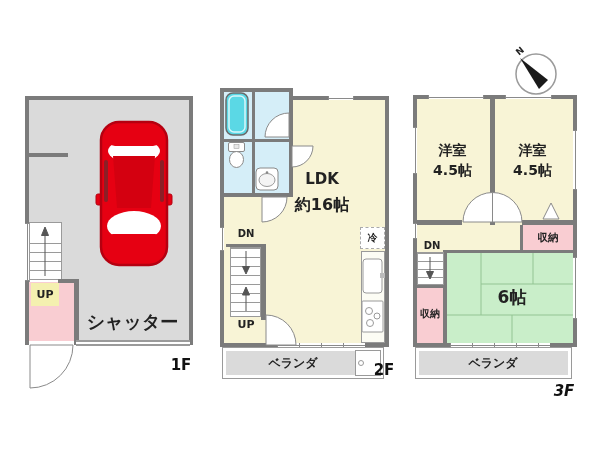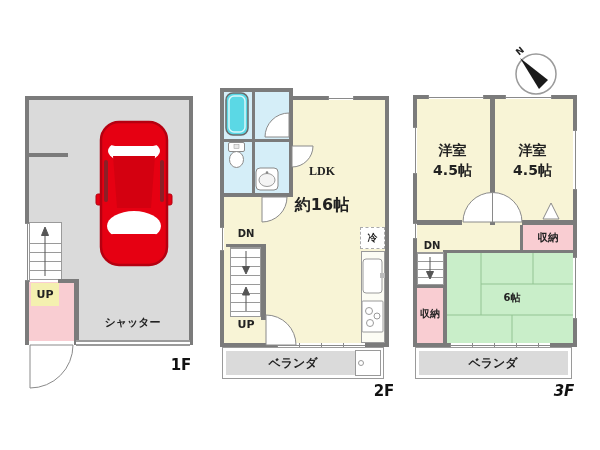--- a/index.html
+++ b/index.html
@@ -38,21 +38,21 @@
       <div class="treads" style="top:20px;height:41px;"></div>
     </div>
 
     <div class="fill" style="left:29px;top:282px;width:45px;height:59px;background:#f9cdd2;"></div>
     <div class="wall" style="left:58px;top:279px;width:21px;height:4px;"></div>
     <div class="wall" style="left:74px;top:279px;width:5px;height:66px;"></div>
     <div class="lbl" style="left:31px;top:283px;width:28px;height:23px;background:#f4f0b0;font-size:11px;">UP</div>
 
     <div class="fill" style="left:29px;top:341px;width:45px;height:4px;background:#fff;"></div>
     <div class="shutter" style="left:76px;top:340px;width:114px;height:6px;"></div>
-    <div class="lbl" style="left:90px;top:314px;width:85px;height:16px;font-size:11px;">シャッター</div>
+    <div class="lbl" style="left:90px;top:314px;width:85px;height:16px;font-size:18px;">シャッター</div>
     <div class="lbl floorlbl" style="left:168px;top:357px;width:26px;height:16px;">1F</div>
   </div>
 
   <div>
     <div class="frame" style="left:220px;top:96px;width:169px;height:251px;background:#f8f4d6;"></div>
 
     <div class="frame" style="left:220px;top:88px;width:73px;height:109px;background:#d5eef8;"></div>
     <div class="wall" style="left:252px;top:92px;width:3px;height:101px;"></div>
     <div class="wall" style="left:224px;top:139px;width:65px;height:3px;"></div>
 
@@ -65,45 +65,45 @@
     <div class="lbl" style="left:232px;top:317px;width:28px;height:14px;font-size:11px;">UP</div>
 
     <div class="win-h" style="left:328px;top:96px;width:24px;height:4px;"></div>
     <div class="win-v" style="left:220px;top:227px;width:4px;height:22px;"></div>
     <div class="slide" style="left:277px;top:343px;width:88px;height:4px;"></div>
 
     <div class="dashedbox" style="left:360px;top:227px;width:25px;height:22px;"></div>
     <div class="lbl" style="left:360px;top:227px;width:25px;height:22px;font-size:10px;">冷</div>
     <div class="fill" style="left:361px;top:251px;width:24px;height:92px;background:#fcfcf4;border:1px solid #9a9a9a;box-sizing:border-box;"></div>
 
-    <div class="lbl" style="left:282px;top:162px;width:80px;height:18px;font-size:12px;font-family:Liberation Serif, serif;">LDK</div>
+    <div class="lbl" style="left:282px;top:170px;width:80px;height:18px;font-size:15px;">LDK</div>
     <div class="lbl" style="left:278px;top:196px;width:88px;height:17px;font-size:16px;">約16帖</div>
 
     <div class="veranda" style="left:222px;top:347px;width:162px;height:32px;"></div>
     <div class="lbl" style="left:238px;top:355px;width:110px;height:16px;font-size:12px;">ベランダ</div>
     <div class="fill" style="left:355px;top:350px;width:26px;height:26px;background:#fff;border:1px solid #9a9a9a;box-sizing:border-box;"></div>
     <div class="fill" style="left:358px;top:360px;width:6px;height:6px;border:1px solid #9a9a9a;border-radius:50%;background:#fff;box-sizing:border-box;"></div>
-    <div class="lbl floorlbl" style="left:370px;top:383px;width:28px;height:16px;text-align:right;">2F</div>
+    <div class="lbl floorlbl" style="left:370px;top:362px;width:28px;height:16px;text-align:right;">2F</div>
   </div>
 
   <div>
     <div class="frame" style="left:413px;top:95px;width:164px;height:252px;background:#f8f4d6;"></div>
 
     <div class="wall" style="left:490px;top:99px;width:5px;height:126px;"></div>
     <div class="wall" style="left:417px;top:220px;width:45px;height:5px;"></div>
     <div class="wall" style="left:522px;top:220px;width:51px;height:5px;"></div>
 
     <div class="fill" style="left:523px;top:225px;width:50px;height:25px;background:#f9cdd2;"></div>
     <div class="wall" style="left:520px;top:225px;width:3px;height:25px;"></div>
     <div class="lbl" style="left:523px;top:229px;width:50px;height:16px;font-size:10.5px;">収納</div>
 
     <div class="wall" style="left:443px;top:250px;width:130px;height:3px;"></div>
     <div class="wall" style="left:443px;top:253px;width:4px;height:92px;"></div>
     <div class="fill" style="left:447px;top:253px;width:126px;height:90px;background:#c9eec9;"></div>
-    <div class="lbl" style="left:487px;top:289px;width:50px;height:17px;font-size:10px;">6帖</div>
+    <div class="lbl" style="left:487px;top:289px;width:50px;height:17px;font-size:17px;">6帖</div>
 
     <div class="stairs" style="left:417px;top:252px;width:27px;height:33px;">
       <div class="treads" style="top:0;height:33px;background-image:repeating-linear-gradient(to bottom,#9a9a9a 0 1px,transparent 1px 8px);"></div>
     </div>
     <div class="lbl" style="left:420px;top:240px;width:24px;height:12px;font-size:10px;">DN</div>
 
     <div class="wall" style="left:417px;top:285px;width:26px;height:3px;"></div>
     <div class="fill" style="left:417px;top:288px;width:26px;height:55px;background:#f9cdd2;"></div>
     <div class="lbl" style="left:415px;top:306px;width:30px;height:15px;font-size:10px;">収納</div>
 

